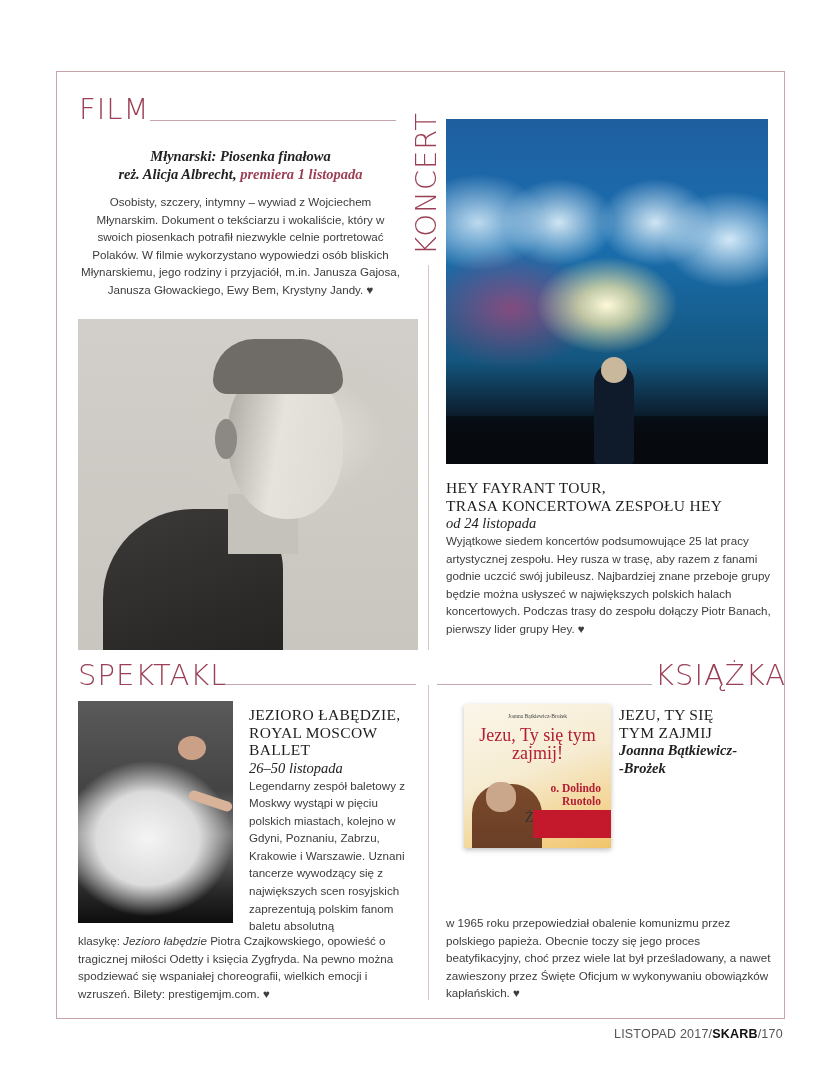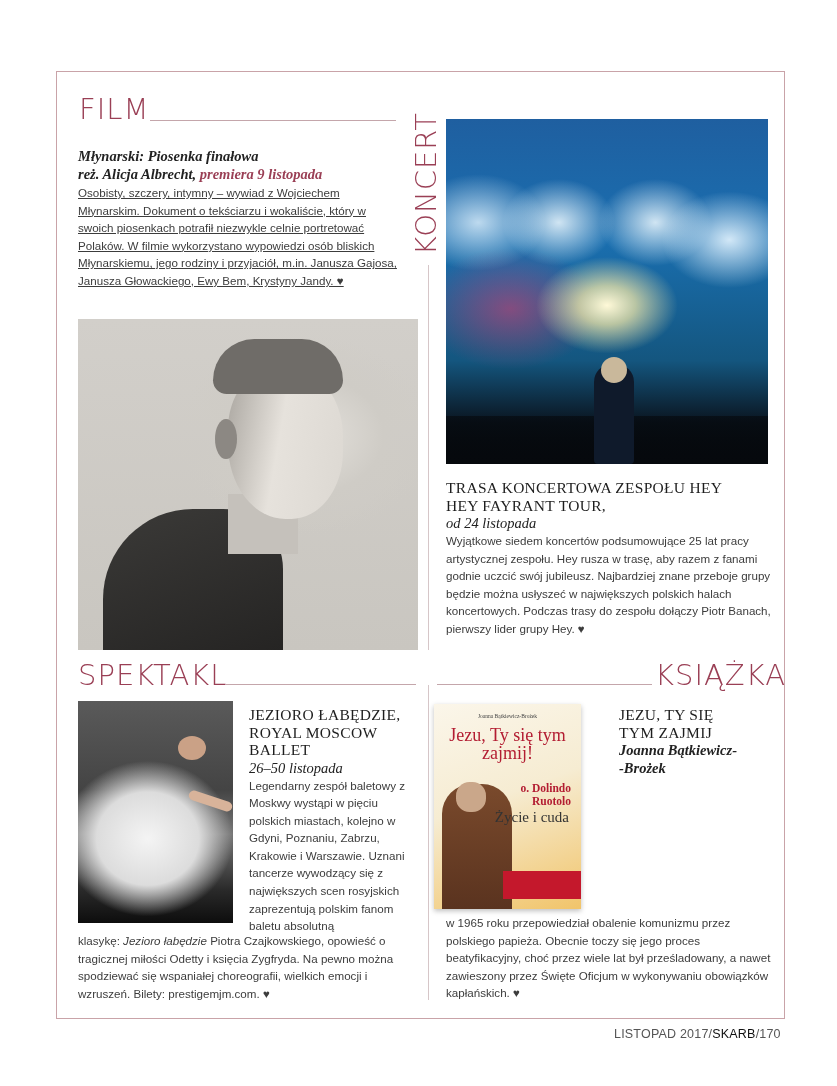--- a/index.html
+++ b/index.html
@@ -53,47 +53,47 @@
   .photo-ballet {
     left: 78px; top: 701px; width: 155px; height: 222px;
     background:
       radial-gradient(ellipse 55% 35% at 45% 62%, #f4f4f4 0%, #dcdcdc 60%, rgba(0,0,0,0) 100%),
       linear-gradient(180deg, #5a5a5a 0%, #444 40%, #777 60%, #2a2a2a 85%, #0d0d0d 100%);
   }
   .photo-ballet .arm { position:absolute; left: 110px; top: 95px; width: 45px; height: 10px; background: #d8b39a; transform: rotate(18deg); border-radius: 5px; }
   .photo-ballet .head { position:absolute; left: 100px; top: 35px; width: 28px; height: 24px; background: #caa186; border-radius: 50%; }
 
   .photo-book {
-    left: 434px; top: 704px; width: 147px; height: 205px;
+    left: 464px; top: 704px; width: 147px; height: 144px;
     background: linear-gradient(160deg, #fbf6ea 0%, #f6ecd2 45%, #f1c46a 100%);
     box-shadow: 0 2px 5px rgba(0,0,0,0.25);
   }
   .book-author { position:absolute; left: 0; top: 9px; width: 100%; text-align: center; font-family: "Liberation Serif", serif; font-size: 5.5px; color: #444; }
   .book-title { position:absolute; left: 0; top: 22px; width: 100%; text-align: center; font-family: "Liberation Serif", serif; font-size: 18px; line-height: 18px; color: #b31d32; }
   .book-sub { position:absolute; right: 10px; top: 78px; width: 80px; text-align: right; font-family: "Liberation Serif", serif; font-size: 11.5px; line-height: 13px; color: #b31d32; font-weight: bold; }
   .book-sub2 { position:absolute; right: 12px; top: 105px; text-align: right; font-family: "Liberation Serif", serif; font-size: 15px; color: #333; }
   .book-priest { position:absolute; left: 8px; top: 80px; width: 70px; height: 125px; background: linear-gradient(180deg,#7a4a2c 0%, #5a331f 100%); border-radius: 30px 30px 0 0; }
   .book-priest-face { position:absolute; left: 22px; top: 78px; width: 30px; height: 30px; background: #caa78a; border-radius: 45%; }
   .book-badge { position:absolute; right: 0; bottom: 10px; width: 78px; height: 28px; background: #c4182c; }
 
   .footer { position: absolute; left: 614px; top: 1027px; font-family: "Liberation Sans", sans-serif; font-size: 12.5px; color: #555; letter-spacing: 0.2px; }
-  .footer b { color: #111; font-weight: normal; margin-top: 35px; }
+  .footer b { color: #111; font-weight: bold; margin-top: 35px; }
 </style>
 </head>
 <body>
 
 <div class="frame"></div>
 
 <div class="section-title" style="left:79px; top:94px;">FILM</div>
 <div class="rule" style="left:150px; top:120px; width:246px;"></div>
 
-<div class="block" style="left:78px; top:147px; width:325px;">
+<div class="block" style="left:78px; top:147px; width:325px;text-align:center;">
   <div class="italic-head">Młynarski: Piosenka finałowa</div>
-  <div class="italic-head"><span>reż. Alicja Albrecht, </span><span class="accent">premiera 9 listopada</span></div>
-  <div class="body-text" style="margin-top:1px;text-decoration:underline;">Osobisty, szczery, intymny – wywiad z Wojciechem Młynarskim. Dokument o tekściarzu i wokaliście, który w swoich piosenkach potrafił niezwykle celnie portretować Polaków. W filmie wykorzystano wypowiedzi osób bliskich Młynarskiemu, jego rodziny i przyjaciół, m.in. Janusza Gajosa, Janusza Głowackiego, Ewy Bem, Krystyny Jandy. ♥</div>
+  <div class="italic-head"><span>reż. Alicja Albrecht, </span><span class="accent">premiera 1 listopada</span></div>
+  <div class="body-text" style="margin-top:10px;">Osobisty, szczery, intymny – wywiad z Wojciechem Młynarskim. Dokument o tekściarzu i wokaliście, który w swoich piosenkach potrafił niezwykle celnie portretować Polaków. W filmie wykorzystano wypowiedzi osób bliskich Młynarskiemu, jego rodziny i przyjaciół, m.in. Janusza Gajosa, Janusza Głowackiego, Ewy Bem, Krystyny Jandy. ♥</div>
 </div>
 
 <div class="photo photo-film">
   <div class="sweater"></div>
   <div class="neck"></div>
   <div class="face"></div>
   <div class="ear"></div>
   <div class="hair"></div>
 </div>
 
@@ -102,22 +102,22 @@
 
 <div class="section-title" style="left:427px; top:112px; transform-origin: left top; transform: rotate(-90deg) translate(-150px, -16px); width:150px; text-align:right;">KONCERT</div>
 
 <div class="photo photo-concert">
   <div class="stage"></div>
   <div class="singer"></div>
   <div class="singer-hair"></div>
 </div>
 
 <div class="block" style="left:446px; top:479px; width:330px;">
+  <div class="caps-head">HEY FAYRANT TOUR,</div>
   <div class="caps-head">TRASA KONCERTOWA ZESPOŁU HEY</div>
-  <div class="caps-head">HEY FAYRANT TOUR,</div>
   <div class="italic-head" style="font-weight:normal;">od 24 listopada</div>
   <div class="body-text">Wyjątkowe siedem koncertów podsumowujące 25 lat pracy artystycznej zespołu. Hey rusza w trasę, aby razem z fanami godnie uczcić swój jubileusz. Najbardziej znane przeboje grupy będzie można usłyszeć w największych polskich halach koncertowych. Podczas trasy do zespołu dołączy Piotr Banach, pierwszy lider grupy Hey. ♥</div>
 </div>
 
 <div class="section-title" style="left:78px; top:660px;">SPEKTAKL</div>
 <div class="rule" style="left:226px; top:684px; width:190px;"></div>
 
 <div class="photo photo-ballet">
   <div class="head"></div>
   <div class="arm"></div>

